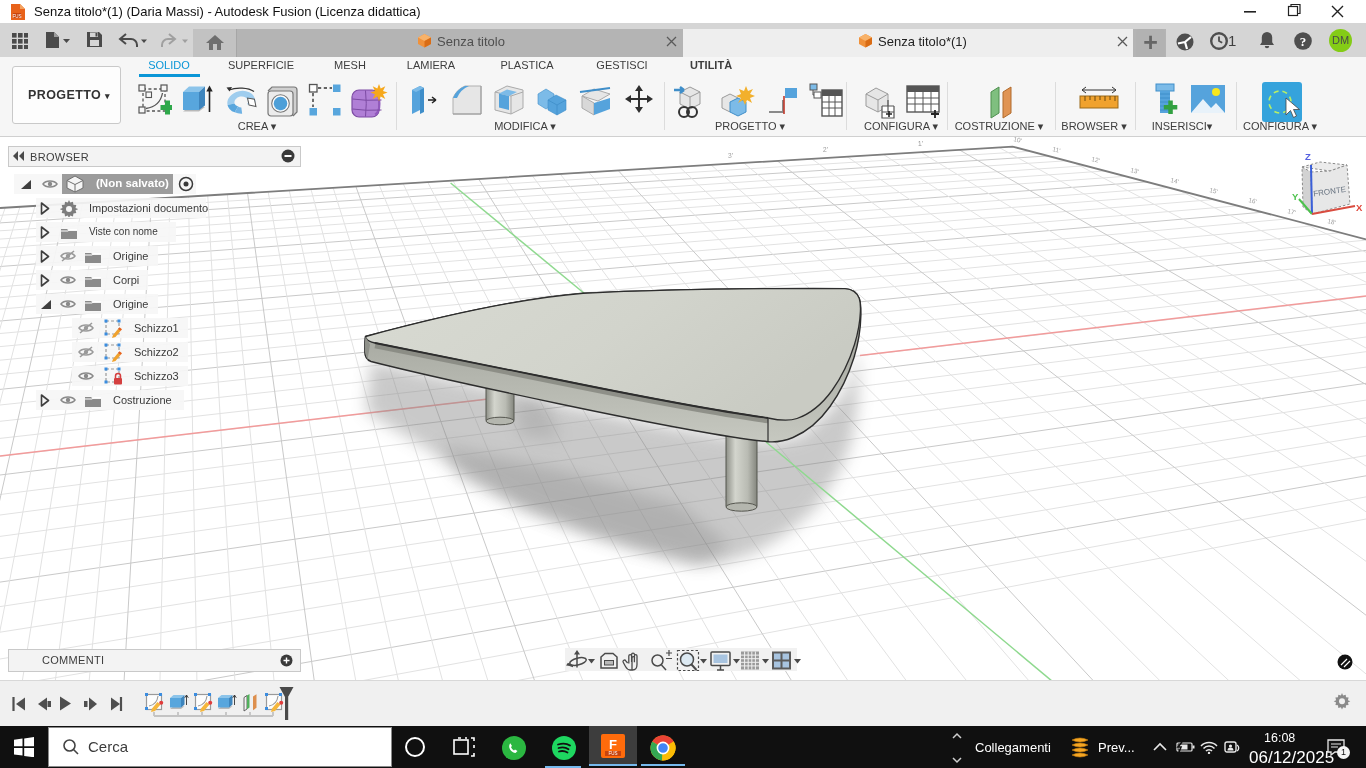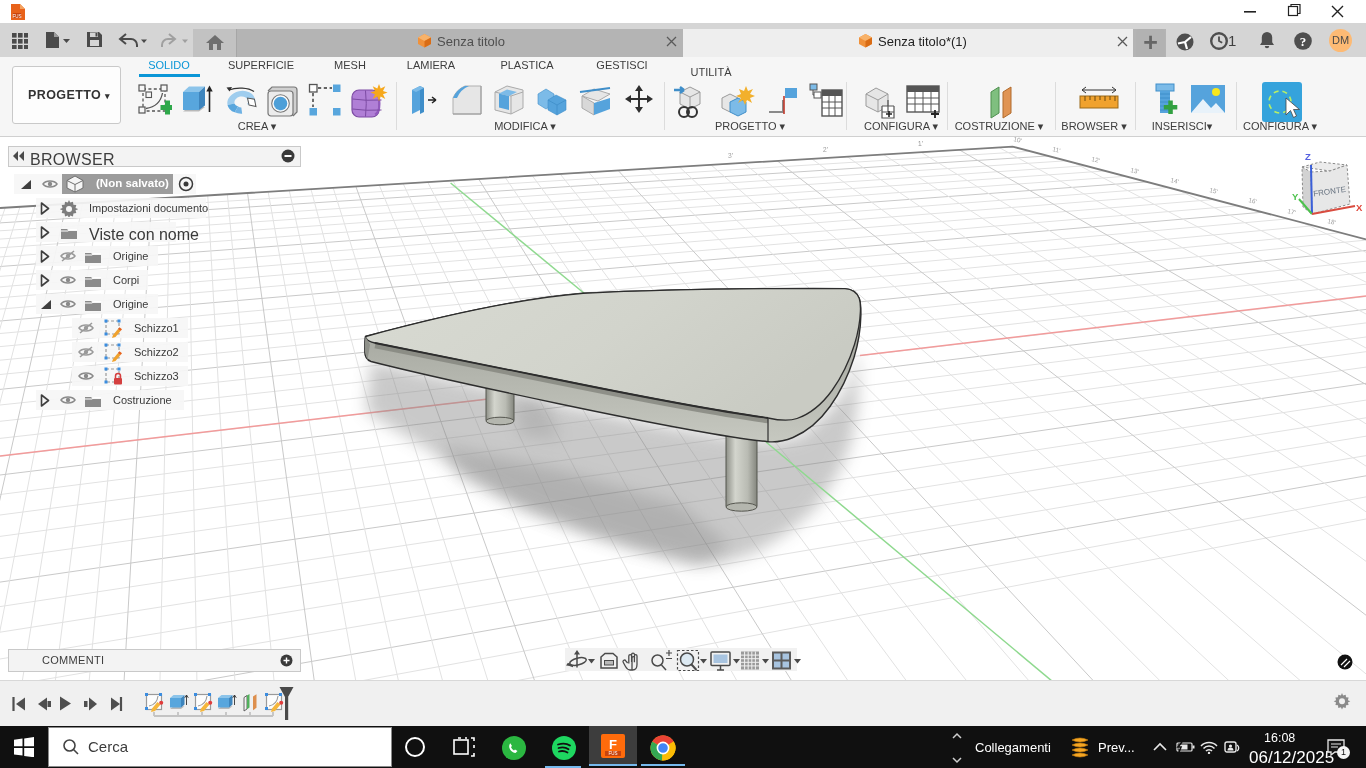--- a/index.html
+++ b/index.html
@@ -23,20 +23,21 @@
 .tray{color:#ffffff;font-size:13px;position:absolute;}
 </style></head><body>
 
 <div id="titlebar">
 <svg class="abs" style="left:9px;top:3px;" width="18" height="18" viewBox="0 0 18 18">
       <path d="M2,1 h9 l5,5 v11 h-14 z" fill="#e8621a"></path>
       <path d="M11,1 l5,5 h-5 z" fill="#f4a15f"></path>
       <rect x="4" y="10" width="8" height="5" fill="#c8440d"></rect>
       <text x="8" y="14.5" font-size="4.5" fill="#fff" text-anchor="middle" font-family="Liberation Sans">FUS</text>
     </svg>
+<span class="tt">Senza titolo*(1) (Daria Massi) - Autodesk Fusion (Licenza didattica)</span>
 <svg class="abs" style="left:1236px;top:0px;" width="120" height="23" viewBox="0 0 120 23">
       <rect x="8" y="11" width="12" height="1.6" fill="#222"></rect>
       <rect x="52.5" y="6.5" width="9" height="9" fill="none" stroke="#222" stroke-width="1.2"></rect>
       <path d="M55,6.5 v-2 h9 v9 h-2" fill="none" stroke="#222" stroke-width="1.2"></path>
       <path d="M96,6 l11,11 M107,6 l-11,11" stroke="#222" stroke-width="1.4"></path>
     </svg>
 </div>
 <div id="appbar"></div>
 <div id="tabstrip"></div>
 <div class="abs" style="left:193px;top:29px;width:44px;height:28px;background:#c2c2c2;border-right:1px solid #a6a6a6;"></div>
@@ -106,31 +107,31 @@
   </svg>
 <div class="abs" style="left:1228px;top:32px;font-size:15px;color:#3f3f3f;">1</div>
 <svg class="abs" style="left:1258px;top:31px;" width="18" height="18" viewBox="0 0 18 18">
     <path d="M9,1 a5.2,5.2 0 0 1 5.2,5.2 v5 l1.8,2.8 h-14 l1.8,-2.8 v-5 a5.2,5.2 0 0 1 5.2,-5.2 z" fill="#4e4e4e"></path>
     <path d="M6.8,15 a2.2,2.2 0 0 0 4.4,0" fill="#4e4e4e"></path>
   </svg>
 <svg class="abs" style="left:1293px;top:31px;" width="20" height="20" viewBox="0 0 20 20">
     <circle cx="10" cy="10" r="8.8" fill="#4e4e4e"></circle>
     <text x="10" y="14.5" font-size="13" font-weight="bold" fill="#fff" text-anchor="middle" font-family="Liberation Serif">?</text>
   </svg>
-<div class="abs" style="left:1329px;top:29px;width:23px;height:23px;border-radius:50%;background:#fdba74;color:#4a4a4a;font-size:11px;text-align:center;line-height:23px;">DM</div>
+<div class="abs" style="left:1329px;top:29px;width:23px;height:23px;border-radius:50%;background:#84cc16;color:#4a4a4a;font-size:11px;text-align:center;line-height:23px;">DM</div>
 <div id="ribbon"></div>
 <div class="abs" style="left:12px;top:66px;width:109px;height:58px;background:#fdfdfd;border:1px solid #c9c9c9;border-radius:3px;"></div>
 <div class="abs" style="left:28px;top:88px;font-size:12.5px;font-weight:bold;color:#333;letter-spacing:0.4px;">PROGETTO <span style="font-size:9px;">▾</span></div>
 <div class="rtab" style="left:169px;transform:translateX(-50%);color:#0a96d7;font-weight:normal;">SOLIDO</div>
 <div class="rtab" style="left:261px;transform:translateX(-50%);color:#3d3d3d;font-weight:normal;">SUPERFICIE</div>
 <div class="rtab" style="left:350px;transform:translateX(-50%);color:#3d3d3d;font-weight:normal;">MESH</div>
 <div class="rtab" style="left:431px;transform:translateX(-50%);color:#3d3d3d;font-weight:normal;">LAMIERA</div>
 <div class="rtab" style="left:527px;transform:translateX(-50%);color:#3d3d3d;font-weight:normal;">PLASTICA</div>
 <div class="rtab" style="left:622px;transform:translateX(-50%);color:#3d3d3d;font-weight:normal;">GESTISCI</div>
-<div class="rtab" style="left:711px;transform:translateX(-50%);color:#3d3d3d;font-weight:normal;margin-top:7px;">UTILITÀ</div>
+<div class="rtab" style="left:711px;transform:translateX(-50%);color:#3d3d3d;font-weight:bold;">UTILITÀ</div>
 <div class="abs" style="left:139px;top:74px;width:61px;height:3px;background:#0a96d7;"></div>
 <div class="glabel" style="left:257px;transform:translateX(-50%);">CREA ▾</div>
 <div class="glabel" style="left:525px;transform:translateX(-50%);text-align:center;">MODIFICA ▾</div>
 <div class="glabel" style="left:750px;transform:translateX(-50%);">PROGETTO ▾</div>
 <div class="glabel" style="left:901px;transform:translateX(-50%);">CONFIGURA ▾</div>
 <div class="glabel" style="left:999px;transform:translateX(-50%);">COSTRUZIONE ▾</div>
 <div class="glabel" style="left:1094px;transform:translateX(-50%);">BROWSER ▾</div>
 <div class="glabel" style="left:1182px;transform:translateX(-50%);">INSERISCI▾</div>
 <div class="glabel" style="left:1280px;transform:translateX(-50%);">CONFIGURA ▾</div>
 <div class="gsep" style="left:396px;"></div>
@@ -492,21 +493,21 @@
       <path d="M794,659 l3.5,4.5 3.5,-4.5 z" fill="#4a4a4a" stroke="none"></path>
     </g>
     <circle cx="1345" cy="662" r="7.5" fill="#111"></circle>
     <path d="M1341,665 l6,-6 M1344,667 l6,-6" stroke="#fff" stroke-width="1.2"></path>
   </svg>
 <div id="browser-hd"></div>
 <svg class="abs" style="left:13px;top:151px;" width="12" height="10" viewBox="0 0 12 10">
     <path d="M5,0 L0,5 L5,10 z" fill="#4a4a4a"></path>
     <path d="M11,0 L6,5 L11,10 z" fill="#4a4a4a"></path>
   </svg>
-<div class="abs" style="left:30px;top:151px;font-size:16px;color:#3d3d3d;letter-spacing:0.3px;">BROWSER</div>
+<div class="abs" style="left:30px;top:151px;font-size:11px;color:#3d3d3d;letter-spacing:0.3px;">BROWSER</div>
 <svg class="abs" style="left:281px;top:149px;" width="14" height="14" viewBox="0 0 14 14">
     <circle cx="7" cy="7" r="6.5" fill="#3a3a3a"></circle>
     <rect x="3.5" y="6" width="7" height="2" fill="#fff"></rect>
   </svg>
 <div class="brow" style="left:14px;top:174px;width:182px;"></div>
 <svg class="abs" style="left:20px;top:178px;" width="13" height="13" viewBox="0 0 13 13">
     <path d="M11,2 L11,11 L1,11 z" fill="#3f3f3f"></path>
   </svg>
 <svg class="abs" style="left:42px;top:178px;" width="16" height="12" viewBox="0 0 16 12">
     <path d="M1,6 C4,2 12,2 15,6 C12,10 4,10 1,6 z" fill="none" stroke="#8a8a8a" stroke-width="1.5"></path>
@@ -532,21 +533,21 @@
   </svg>
 <div class="abs" style="left:89px;top:202px;font-size:11px;color:#3a3a3a;">Impostazioni documento</div>
 <div class="brow" style="left:36px;top:222px;width:140px;padding-left:0px;"></div>
 <svg class="abs" style="left:40px;top:226px;" width="10" height="13" viewBox="0 0 10 13">
     <path d="M1.5,1 L8.5,6.5 L1.5,12 z" fill="none" stroke="#3f3f3f" stroke-width="1.6" stroke-linejoin="round"></path>
   </svg>
 <svg class="abs" style="left:60px;top:226px;" width="18" height="14" viewBox="0 0 18 14">
     <path d="M1,3 h6 l2,2 h8 v8 h-16 z" fill="#8a8a8a"></path>
     <path d="M1,5 h7 l2,-1.5 h7" stroke="#fff" stroke-width="1" fill="none"></path>
   </svg>
-<div class="abs" style="left:89px;top:226px;font-size:16px;color:#3a3a3a;">Viste con nome</div>
+<div class="abs" style="left:89px;top:226px;font-size:10px;color:#3a3a3a;">Viste con nome</div>
 <div class="brow" style="left:36px;top:246px;width:122px;padding-left:0px;"></div>
 <svg class="abs" style="left:40px;top:250px;" width="10" height="13" viewBox="0 0 10 13">
     <path d="M1.5,1 L8.5,6.5 L1.5,12 z" fill="none" stroke="#3f3f3f" stroke-width="1.6" stroke-linejoin="round"></path>
   </svg>
 <svg class="abs" style="left:60px;top:250px;" width="16" height="12" viewBox="0 0 16 12">
     <path d="M1,6 C4,2 12,2 15,6 C12,10 4,10 1,6 z" fill="none" stroke="#9a9a9a" stroke-width="1.5"></path>
     <circle cx="8" cy="6" r="2.2" fill="#9a9a9a"></circle>
     <path d="M2,11 L14,1" stroke="#9a9a9a" stroke-width="1.5"></path>
   </svg>
 <svg class="abs" style="left:84px;top:250px;" width="18" height="14" viewBox="0 0 18 14">

